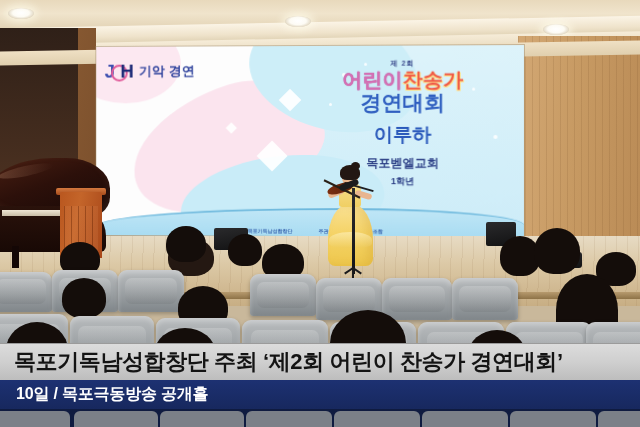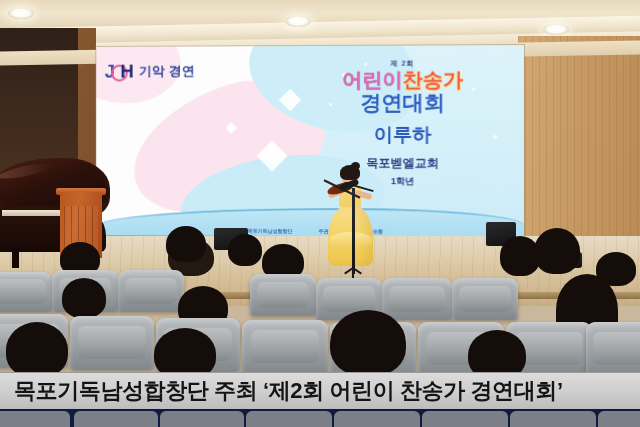--- a/index.html
+++ b/index.html
@@ -383,20 +383,23 @@
       <div class="head" style="left:154px;top:80px;width:62px;height:52px;"></div>
       <div class="head" style="left:330px;top:62px;width:76px;height:66px;"></div>
       <div class="head" style="left:468px;top:82px;width:58px;height:50px;"></div>
     </div>
   </div>
 
   <div class="lower-third">
     <div class="lt-headline">
       <span>목포기독남성합창단 주최 ‘제2회 어린이 찬송가 경연대회’</span>
     </div>
+    <div class="lt-sub">
+      <span>10일 / 목포극동방송 공개홀</span>
+    </div>
     <div class="lt-tail">
       <div class="s" style="left:-10px;width:80px;"></div>
       <div class="s" style="left:74px;width:84px;"></div>
       <div class="s" style="left:160px;width:84px;"></div>
       <div class="s" style="left:246px;width:86px;"></div>
       <div class="s" style="left:334px;width:86px;"></div>
       <div class="s" style="left:422px;width:86px;"></div>
       <div class="s" style="left:510px;width:86px;"></div>
       <div class="s" style="left:598px;width:60px;"></div>
     </div>

